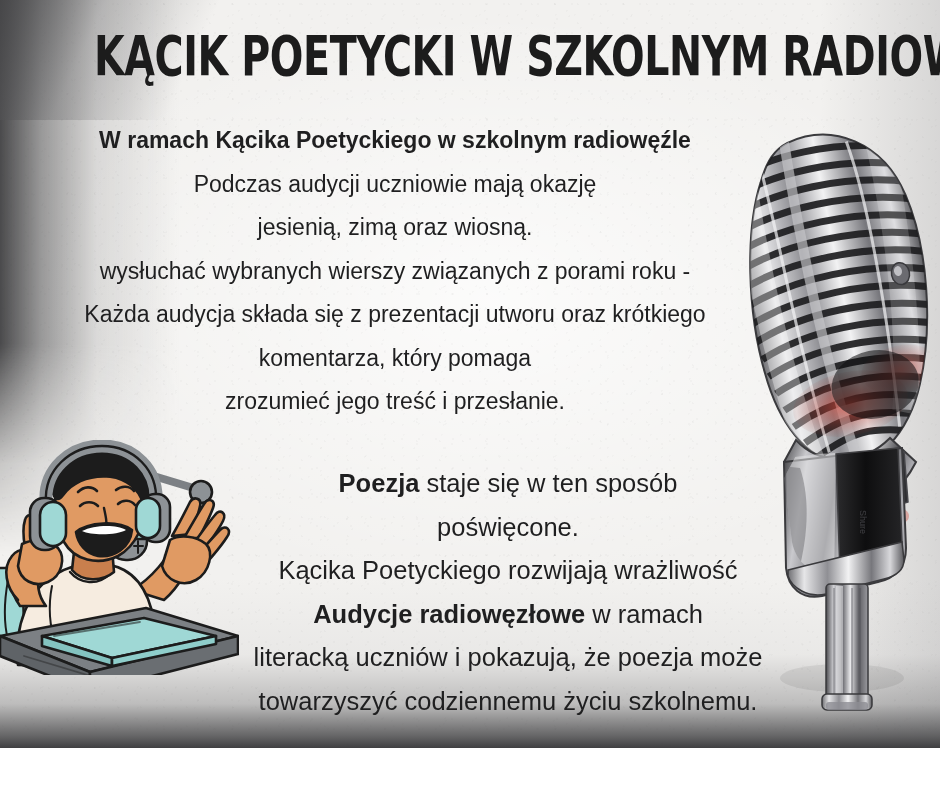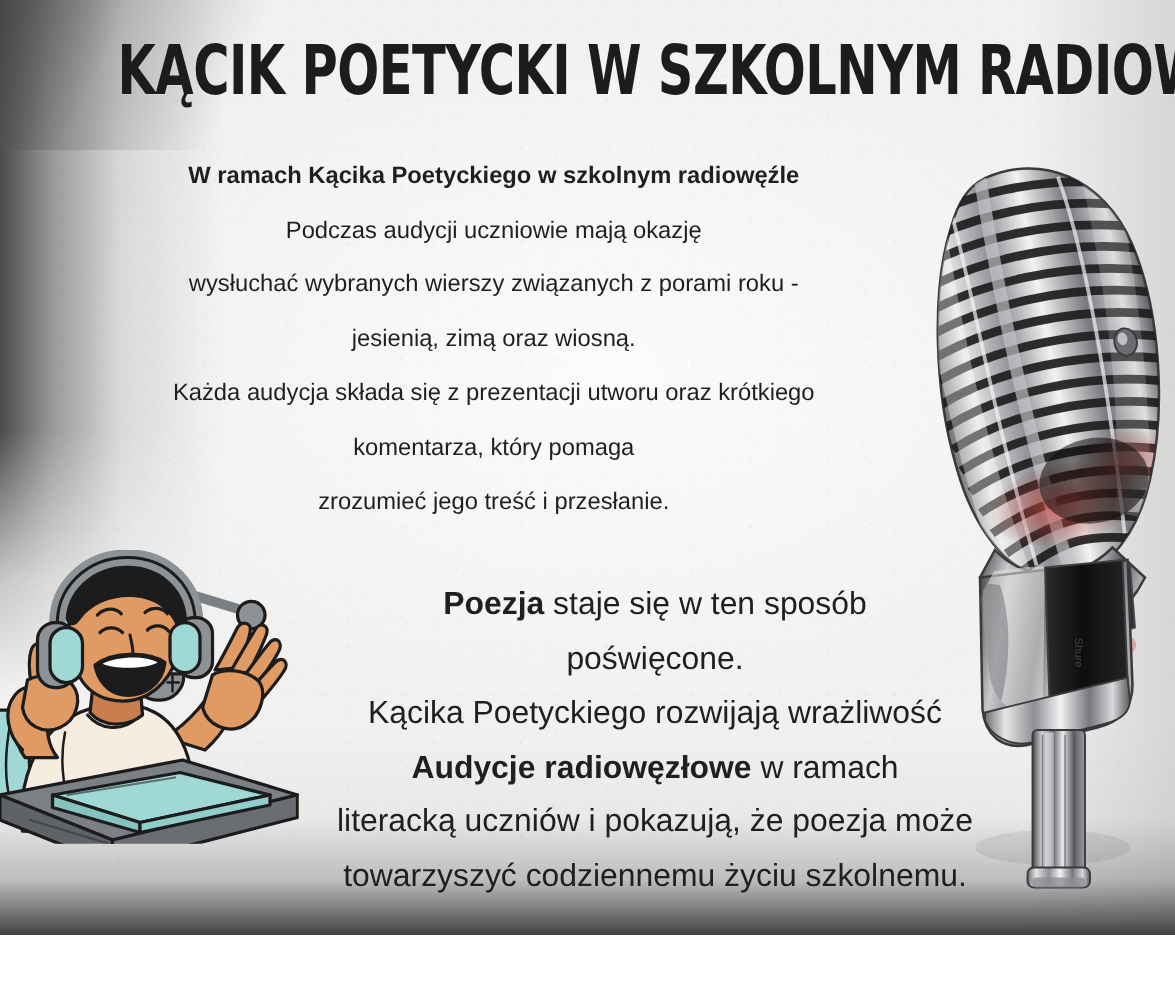--- a/index.html
+++ b/index.html
@@ -57,24 +57,24 @@
     letter-spacing:-0.5px;
     transform:scaleX(.80);transform-origin:center top;
     white-space:nowrap;
     text-shadow:0 1px 0 rgba(255,255,255,.25);
   }
 
   
   .bodyblock{position:absolute;z-index:7;color:#1f1f20;}
   #para1{
     left:0;top:119px;width:790px;text-align:center;
-    font-size:19px;line-height:43.5px;font-weight:400;
+    font-size:23px;line-height:43.5px;font-weight:400;
   }
   #para2{
-    left:204px;top:462px;width:640px;text-align:center;
+    left:188px;top:462px;width:640px;text-align:center;
     font-size:25.5px;line-height:43.5px;font-weight:400;
   }
   .b{font-weight:700;}
   .line{display:block;}
 
   
   #illus{position:absolute;left:-6px;top:440px;width:245px;height:235px;z-index:6;}
 
   
   #mic{position:absolute;right:-6px;top:118px;width:220px;height:625px;z-index:5;}
@@ -226,22 +226,22 @@
         <rect x="100" y="584" width="42" height="8" rx="3" fill="#8d8d93" opacity=".8"></rect>
       </g>
     </svg>
   </div>
 
   <div id="title">KĄCIK POETYCKI W SZKOLNYM RADIOWĘŹLE</div>
 
   <div class="bodyblock" id="para1">
     <span class="line b">W ramach Kącika Poetyckiego w szkolnym radiowęźle</span>
     <span class="line">Podczas audycji uczniowie mają okazję</span>
+    <span class="line">jesienią, zimą oraz wiosną.</span>
     <span class="line">wysłuchać wybranych wierszy związanych z porami roku -</span>
-    <span class="line">jesienią, zimą oraz wiosną.</span>
     <span class="line">Każda audycja składa się z prezentacji utworu oraz krótkiego</span>
     <span class="line">komentarza, który pomaga</span>
     <span class="line">zrozumieć jego treść i przesłanie.</span>
   </div>
 
   <div class="bodyblock" id="para2">
     <span class="line"><span class="b">Poezja</span><span> staje się w ten sposób</span></span>
     <span class="line">poświęcone.</span>
     <span class="line">Kącika Poetyckiego rozwijają wrażliwość</span>
     <span class="line"><span class="b">Audycje radiowęzłowe</span><span> w ramach</span></span>

